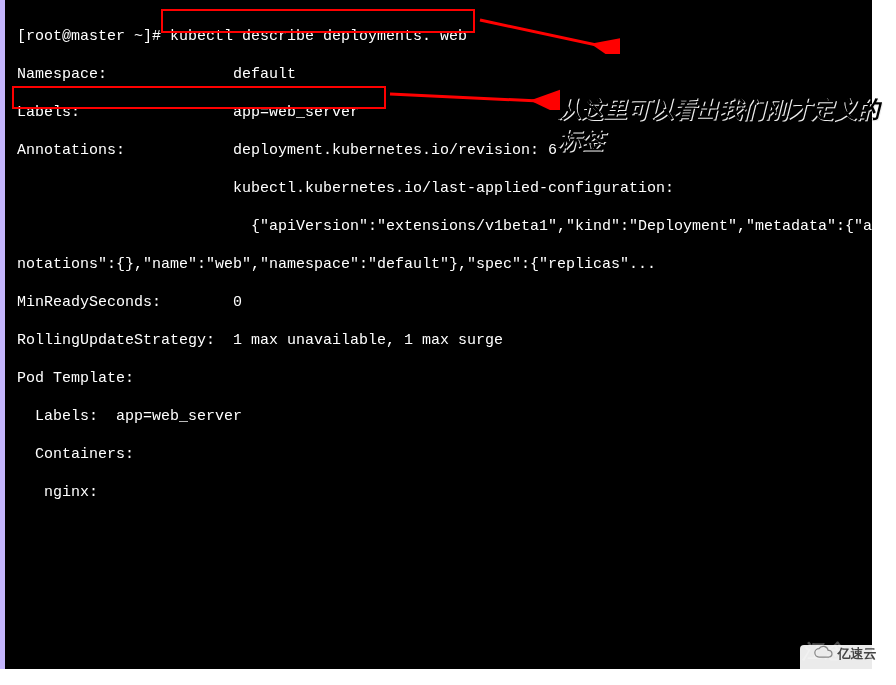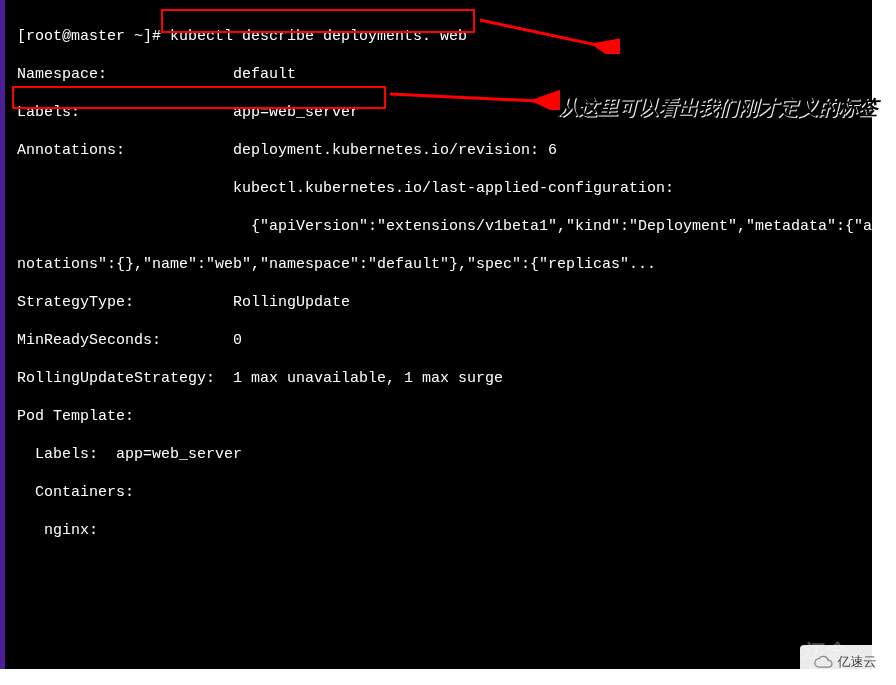--- a/index.html
+++ b/index.html
@@ -16,37 +16,37 @@
   .terminal {
     background: #000;
     color: #fff;
     padding: 8px 0 8px 12px;
     width: 872px;
     height: 669px;
     box-sizing: border-box;
     line-height: 19px;
     white-space: pre;
     position: relative;
-    border-left: 5px solid #4c1d95;
+    border-left: 5px solid #c4b5fd;
   }
   .line { white-space: pre; }
   .hlbox {
     position: absolute;
     border: 2px solid #ff0000;
     pointer-events: none;
   }
   .arrow {
     position: absolute;
     pointer-events: none;
   }
   .annotation {
     position: absolute;
     color: #000;
     font-family: "SimSun", "Microsoft YaHei", sans-serif;
-    font-size: 20px;
+    font-size: 23px;
     font-weight: bold;
     font-style: italic;
     text-shadow: 1px 1px 0 #eee;
     pointer-events: none;
   }
   .watermark1 {
     position: absolute;
     right: 28px;
     bottom: 20px;
     font-family: "SimHei","Microsoft YaHei",sans-serif;
@@ -59,45 +59,44 @@
   }
   .watermark-logo {
     position: absolute;
     right: 6px;
     bottom: 6px;
     width: 90px;
     height: 34px;
     background: rgba(255,255,255,0.92);
     border-radius: 4px;
     display: flex;
-    align-items: center;
     justify-content: center;
     font-family: "Microsoft YaHei", sans-serif;
     font-size: 13px;
     color: #444;
+    font-weight: bold;
   }
   .watermark-logo .cloud {
     width: 20px;
     height: 14px;
     margin-right: 4px;
     position: relative;
   }
 </style>
 </head>
 <body>
 
 <div class="terminal">
 <div class="line"><span>[root@master ~]# </span><span>kubectl describe deployments. web</span></div>
 <div class="line"><span style="display:inline-block;width:216px">Namespace:</span><span>default</span></div>
 <div class="line"><span style="display:inline-block;width:216px">Labels:</span><span>app=web_server</span></div>
 <div class="line"><span style="display:inline-block;width:216px">Annotations:</span><span>deployment.kubernetes.io/revision: 6</span></div>
 <div class="line"><span style="display:inline-block;width:216px"></span><span>kubectl.kubernetes.io/last-applied-configuration:</span></div>
 <div class="line"><span style="display:inline-block;width:216px"></span><span>  {"apiVersion":"extensions/v1beta1","kind":"Deployment","metadata":{"an</span></div>
 <div class="line">notations":{},"name":"web","namespace":"default"},"spec":{"replicas"...</div>
-<div class="line"><span style="display:inline-block;width:216px">StrategyType:</span><span>RollingUpdate</span></div>
 <div class="line"><span style="display:inline-block;width:216px">MinReadySeconds:</span><span>0</span></div>
 <div class="line"><span style="display:inline-block;width:216px">RollingUpdateStrategy:</span><span>1 max unavailable, 1 max surge</span></div>
 <div class="line">Pod Template:</div>
 <div class="line">  Labels:  app=web_server</div>
 <div class="line">  Containers:</div>
 <div class="line">   nginx:</div>
 
 
 
 

